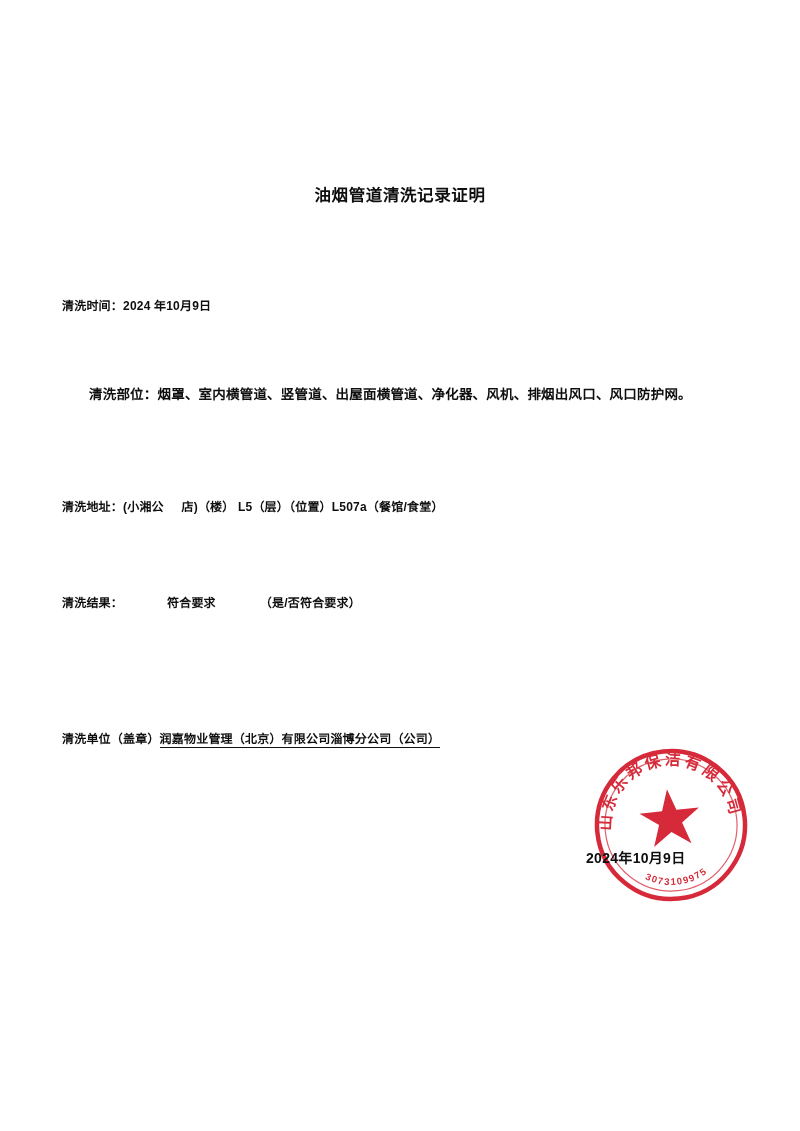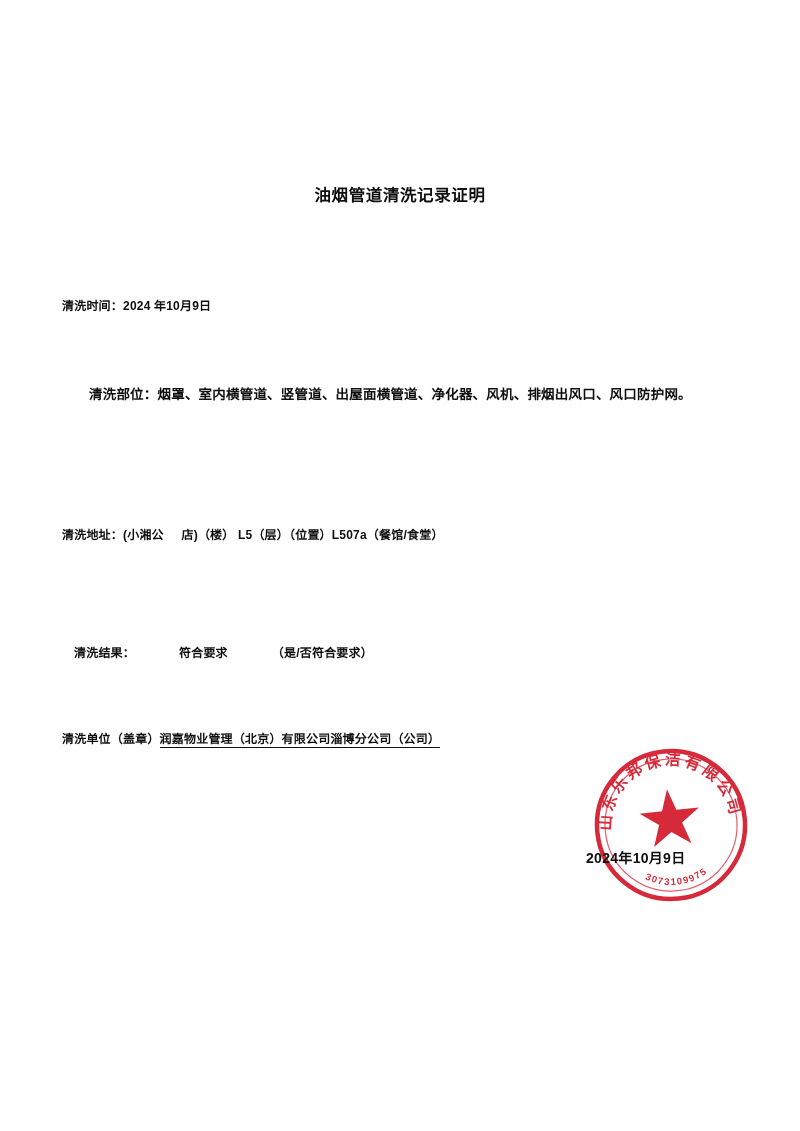--- a/index.html
+++ b/index.html
@@ -45,22 +45,22 @@
     position: absolute;
     left: 62px;
     width: 640px;
     font-size: 13.5px;
     font-weight: bold;
     line-height: 31px;
     letter-spacing: 0.2px;
   }
   #f-time   { top: 291px; }
   #f-parts  { top: 379px; margin-left: 27px; }
-  #f-addr   { top: 520px; }
-  #f-result { top: 638px; margin-left: 12px; }
+  #f-addr   { top: 492px; }
+  #f-result { top: 588px; }
   #f-unit   { top: 700px; margin-top: 24px; }
 
   .underline {
     border-bottom: 1px solid #111;
     padding-bottom: 1px;
   }
 
   .sign-date {
     position: absolute;
     top: 847px;

